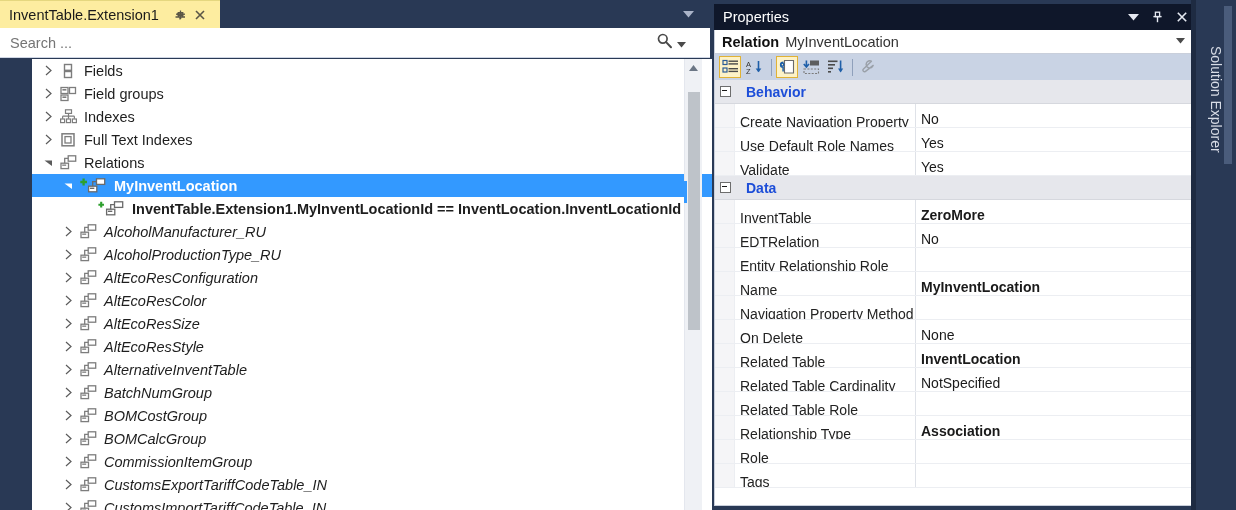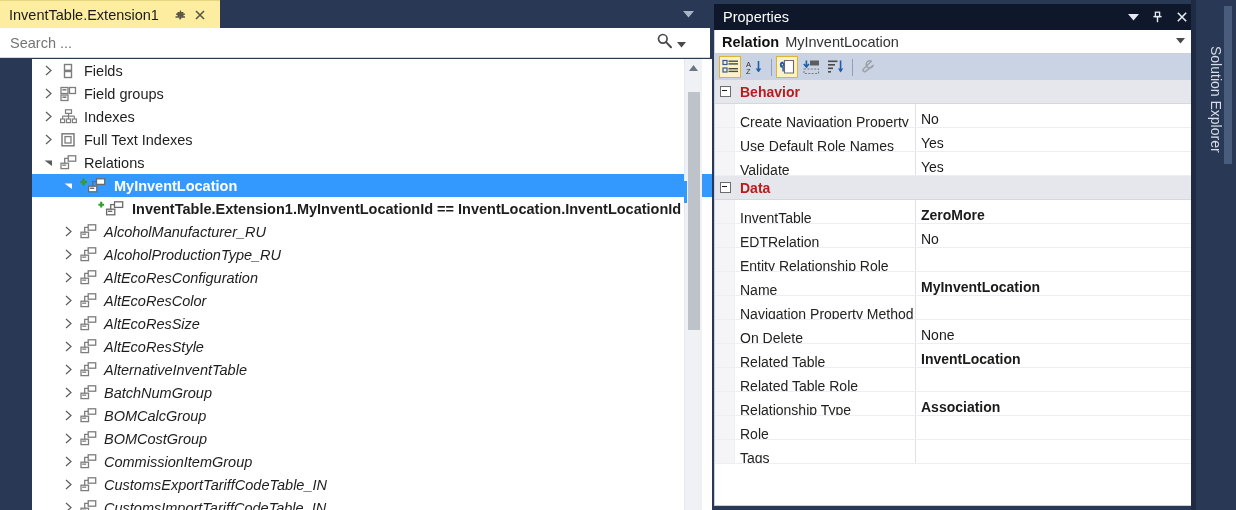--- a/index.html
+++ b/index.html
@@ -260,23 +260,24 @@
   .grid-row .value-cell span {
     font-size: 14px; color: #1a1a1a;
     white-space: nowrap;
   }
   .grid-row.category {
     background: #e6e7ec;
     border-bottom: 1px solid #d6d8de;
   }
   .grid-row.category .gutter { background: #e6e7ec; border-right: 0; }
   .grid-row.category .cat-label {
-    font-size: 14px; font-weight: bold; color: #b91c1c;
+    font-size: 14px; font-weight: bold; color: #1d4ed8;
     display: flex; align-items: center;
     padding-left: 5px;
+    margin-left: 6px;
   }
   .grid-row .value-cell.bold span { font-weight: bold; }
   .expander-box {
     width: 9px; height: 9px;
     border: 1px solid #6d6d6d;
     position: relative;
     background: #ffffff;
   }
   .expander-box::before {
     content: ""; position: absolute;
@@ -604,37 +605,37 @@
             </svg>
           </span>
           <span class="node-icon">
             <svg width="17" height="15" viewBox="0 0 17 15">
               <rect x="8.2" y="0.8" width="7.5" height="5.4" fill="#ffffff" stroke="#7d7d7d" stroke-width="1.3"></rect>
               <rect x="1" y="8.2" width="7.5" height="5.4" fill="#ffffff" stroke="#7d7d7d" stroke-width="1.3"></rect>
               <path d="M4.7,8.2 L4.7,3.4 L8.2,3.4" fill="none" stroke="#7d7d7d" stroke-width="1.3"></path>
               <rect x="2.2" y="9.5" width="4" height="1.3" fill="#7d7d7d"></rect>
             </svg>
           </span>
+          <span class="node-label">BOMCostGroup</span>
+        </div>
+        <div class="tree-row lvl2 italic">
+          <span class="twisty">
+            <svg width="9" height="11" viewBox="0 0 9 11">
+              <path d="M2,1 L7,5.5 L2,10" fill="none" stroke="#5b5b5b" stroke-width="1.2"></path>
+            </svg>
+          </span>
+          <span class="node-icon">
+            <svg width="17" height="15" viewBox="0 0 17 15">
+              <rect x="8.2" y="0.8" width="7.5" height="5.4" fill="#ffffff" stroke="#7d7d7d" stroke-width="1.3"></rect>
+              <rect x="1" y="8.2" width="7.5" height="5.4" fill="#ffffff" stroke="#7d7d7d" stroke-width="1.3"></rect>
+              <path d="M4.7,8.2 L4.7,3.4 L8.2,3.4" fill="none" stroke="#7d7d7d" stroke-width="1.3"></path>
+              <rect x="2.2" y="9.5" width="4" height="1.3" fill="#7d7d7d"></rect>
+            </svg>
+          </span>
           <span class="node-label">BOMCalcGroup</span>
-        </div>
-        <div class="tree-row lvl2 italic">
-          <span class="twisty">
-            <svg width="9" height="11" viewBox="0 0 9 11">
-              <path d="M2,1 L7,5.5 L2,10" fill="none" stroke="#5b5b5b" stroke-width="1.2"></path>
-            </svg>
-          </span>
-          <span class="node-icon">
-            <svg width="17" height="15" viewBox="0 0 17 15">
-              <rect x="8.2" y="0.8" width="7.5" height="5.4" fill="#ffffff" stroke="#7d7d7d" stroke-width="1.3"></rect>
-              <rect x="1" y="8.2" width="7.5" height="5.4" fill="#ffffff" stroke="#7d7d7d" stroke-width="1.3"></rect>
-              <path d="M4.7,8.2 L4.7,3.4 L8.2,3.4" fill="none" stroke="#7d7d7d" stroke-width="1.3"></path>
-              <rect x="2.2" y="9.5" width="4" height="1.3" fill="#7d7d7d"></rect>
-            </svg>
-          </span>
-          <span class="node-label">BOMCostGroup</span>
         </div>
         <div class="tree-row lvl2 italic">
           <span class="twisty">
             <svg width="9" height="11" viewBox="0 0 9 11">
               <path d="M2,1 L7,5.5 L2,10" fill="none" stroke="#5b5b5b" stroke-width="1.2"></path>
             </svg>
           </span>
           <span class="node-icon">
             <svg width="17" height="15" viewBox="0 0 17 15">
               <rect x="8.2" y="0.8" width="7.5" height="5.4" fill="#ffffff" stroke="#7d7d7d" stroke-width="1.3"></rect>
@@ -876,20 +877,29 @@
           <span class="name-cell">
             <span>Related Table</span>
           </span>
           <span class="value-cell bold">
             <span>InventLocation</span>
           </span>
         </div>
         <div class="grid-row">
           <span class="gutter"></span>
           <span class="name-cell">
+            <span>Related Table Cardinality</span>
+          </span>
+          <span class="value-cell">
+            <span>NotSpecified</span>
+          </span>
+        </div>
+        <div class="grid-row">
+          <span class="gutter"></span>
+          <span class="name-cell">
             <span>Related Table Role</span>
           </span>
           <span class="value-cell">
             <span></span>
           </span>
         </div>
         <div class="grid-row">
           <span class="gutter"></span>
           <span class="name-cell">
             <span>Relationship Type</span>

